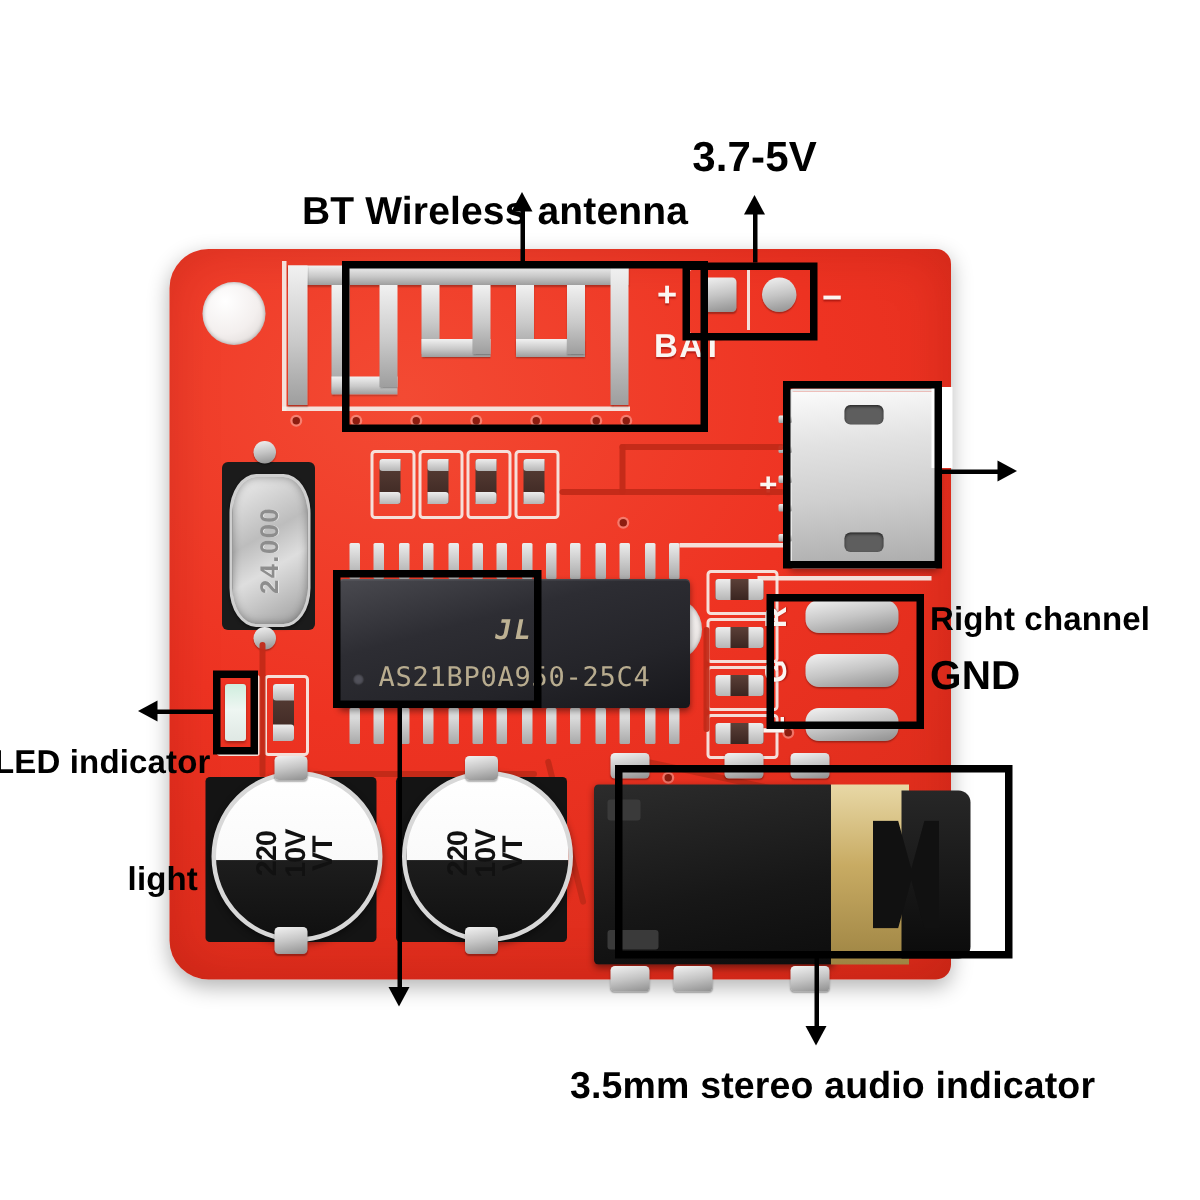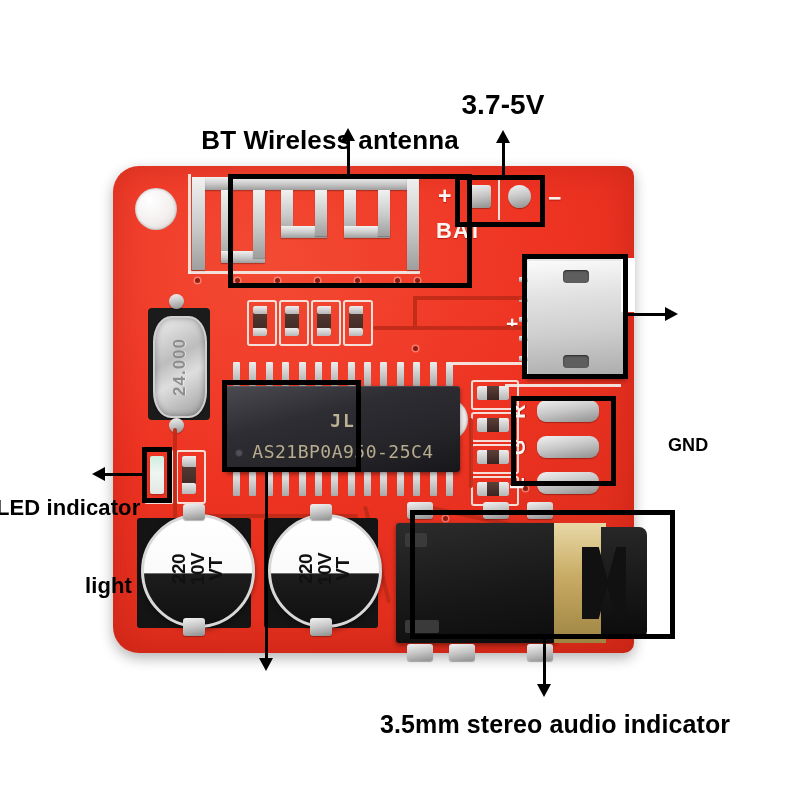--- a/index.html
+++ b/index.html
@@ -87,21 +87,21 @@
         color:#8d8d8d;font-weight:700;font-size:17px;letter-spacing:1px;
         text-shadow:0 1px 0 rgba(255,255,255,.55);white-space:nowrap;}
   #xtalbase{position:absolute;background:#1b1b1b;border-radius:4px;}
 
   
   #ic{position:absolute;border-radius:3px;
       background:linear-gradient(165deg,#4a4a50 0%,#2d2d33 35%,#242429 70%,#17171b 100%);
       box-shadow:0 2px 4px rgba(0,0,0,.45),inset 0 1px 0 rgba(255,255,255,.10);}
   #ic .mark{position:absolute;left:0;right:0;text-align:center;color:#b8ac8f;
       font-family:"DejaVu Sans Mono","Liberation Mono",monospace;}
-  #ic .logo{font-size:18px;font-weight:700;letter-spacing:2px;
+  #ic .logo{font-size:18px;font-weight:700;font-style:italic;letter-spacing:2px;
       color:#bdb193;}
   #ic .dot{position:absolute;left:9px;bottom:15px;width:8px;height:8px;border-radius:50%;
       background:#51515a;box-shadow:inset 0 0 2px #000;}
   .icpins{position:absolute;display:flex;justify-content:space-between;}
   .icpins i{display:block;width:7px;height:100%;border-radius:1px;
       background:linear-gradient(180deg,#ededed,#a9a9a9);}
 
   
   .cap{position:absolute;border-radius:50%;
        background:
@@ -373,21 +373,22 @@
   <div class="lead v" style="left:347px;top:138px;height:36px;"></div>
   <div class="arw up" style="left:341px;top:128px;"></div>
 
   <div class="lbl c" style="left:433px;top:88px;width:140px;font-size:28px;">3.7-5V</div>
   <div class="lead v" style="left:502px;top:140px;height:35px;"></div>
   <div class="arw up" style="left:496px;top:130px;"></div>
 
   <div class="lead h" style="left:628px;top:313px;width:40px;"></div>
   <div class="arw right" style="left:665px;top:307px;"></div>
 
-  <div class="lbl l" style="left:620px;top:435px;font-size:18px;margin-left:48px;">GND</div>
+  <div class="lbl l" style="left:620px;top:400px;font-size:22px;">Right channel</div>
+  <div class="lbl l" style="left:620px;top:435px;font-size:27px;">GND</div>
 
   <div class="lbl r" style="left:-4px;top:443px;width:136px;font-size:22px;">
     <div>LED indicator</div>
     <div>light</div>
   </div>
   <div class="lead h" style="left:104px;top:473px;width:40px;"></div>
   <div class="arw left" style="left:92px;top:467px;"></div>
 
   <div class="lead v" style="left:265px;top:470px;height:190px;"></div>
   <div class="arw down" style="left:259px;top:658px;"></div>

